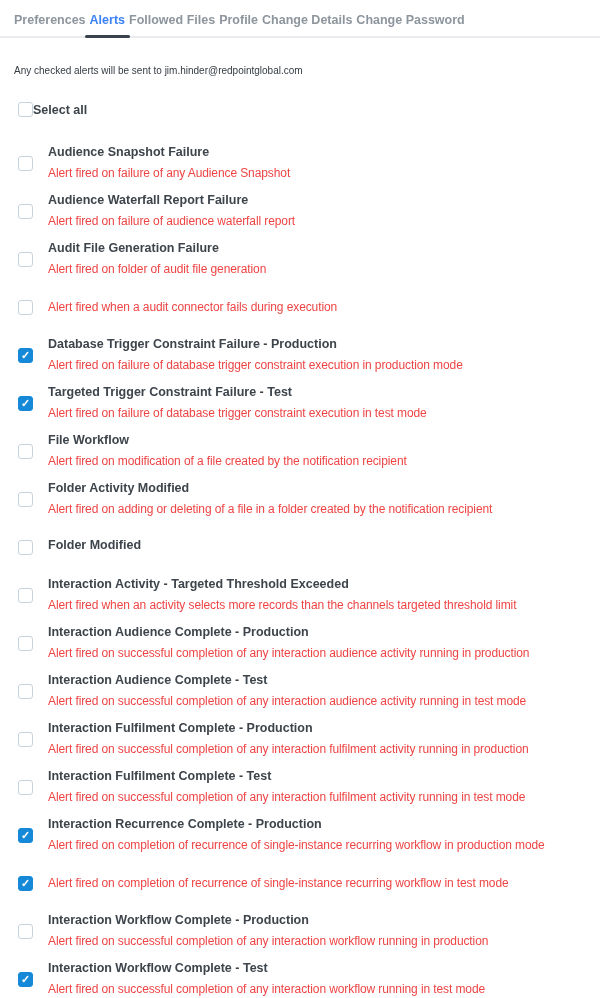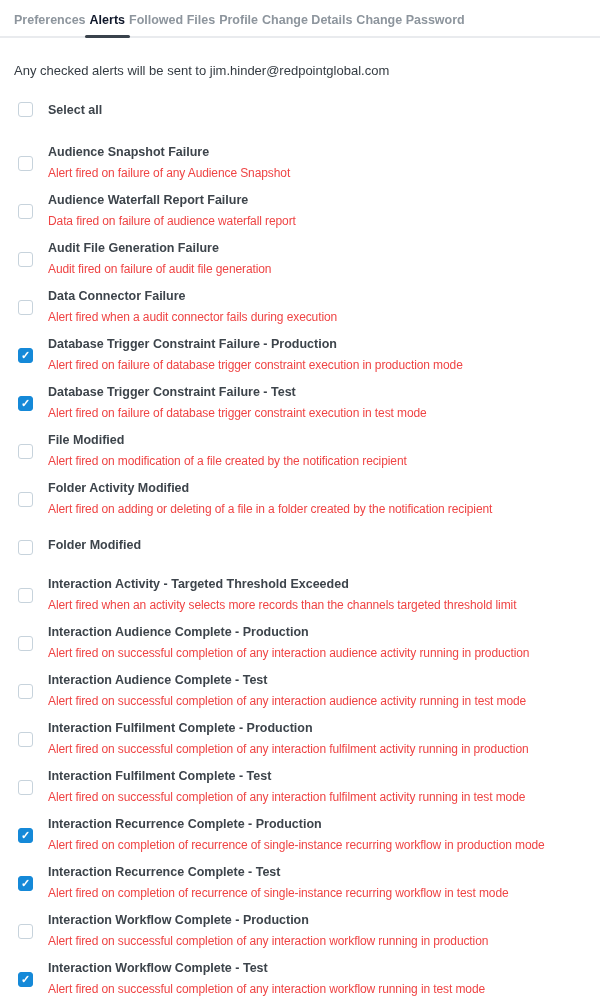--- a/index.html
+++ b/index.html
@@ -23,36 +23,36 @@
   }
   .tab {
     font-size: 12.5px;
     font-weight: 700;
     color: #8d959d;
     padding-bottom: 9px;
     position: relative;
     white-space: nowrap;
     cursor: pointer;
   }
-  .tab.active { color: #0f172a; }
+  .tab.active { color: #3b82f6; }
   .tab.active::after {
     content: "";
     position: absolute;
     left: -5px;
     right: -5px;
     bottom: -2px;
     height: 3px;
     background: #39424c;
     border-radius: 2px;
   }
 
   
   .intro {
     margin: 25px 14px 0 14px;
-    font-size: 13px;
+    font-size: 10px;
     color: #343b42;
     line-height: 16px;
   }
 
   
   .checkbox {
     width: 15px;
     height: 15px;
     flex: none;
     border: 1px solid #c7d3dc;
@@ -74,21 +74,20 @@
   .checkbox.checked {
     background: var(--accent, #1589d8);
     border-color: var(--accent, #1589d8);
   }
   .checkbox.checked .check { display: block; }
 
   
   .select-all-row {
     display: flex;
     align-items: center;
-    gap: 15px;
     margin: 23px 0 0 18px;
   }
   .select-all-label {
     font-size: 12.5px;
     font-weight: 700;
     color: #3d444b;
     cursor: pointer;
   }
 
   
@@ -154,70 +153,69 @@
         <div class="alert-desc">Alert fired on failure of any Audience Snapshot</div>
       </div>
     </div>
 
     <div class="alert-row">
       <div class="checkbox">
         
       </div>
       <div>
         <div class="alert-title">Audience Waterfall Report Failure</div>
-        <div class="alert-desc">Data fired on failure of audience waterfall report</div>
+        <div class="alert-desc">Alert fired on failure of audience waterfall report</div>
       </div>
     </div>
 
     <div class="alert-row">
       <div class="checkbox">
         
       </div>
       <div>
         <div class="alert-title">Audit File Generation Failure</div>
-        <div class="alert-desc">Audit fired on failure of audit file generation</div>
-      </div>
-    </div>
-
-    <div class="alert-row">
-      <div class="checkbox">
-        
-      </div>
-      <div>
-        <div class="alert-title">Data Connector Failure</div>
+        <div class="alert-desc">Alert fired on folder of audit file generation</div>
+      </div>
+    </div>
+
+    <div class="alert-row">
+      <div class="checkbox">
+        
+      </div>
+      <div>
         <div class="alert-desc">Alert fired when a audit connector fails during execution</div>
       </div>
     </div>
 
     <div class="alert-row">
       <div class="checkbox checked">
         <span class="check">✓</span>
       </div>
       <div>
         <div class="alert-title">Database Trigger Constraint Failure - Production</div>
         <div class="alert-desc">Alert fired on failure of database trigger constraint execution in production mode</div>
       </div>
     </div>
 
     <div class="alert-row">
       <div class="checkbox checked">
         <span class="check">✓</span>
       </div>
       <div>
-        <div class="alert-title">Database Trigger Constraint Failure - Test</div>
+        <div class="alert-title">Targeted Trigger Constraint Failure - Test</div>
         <div class="alert-desc">Alert fired on failure of database trigger constraint execution in test mode</div>
       </div>
     </div>
 
     <div class="alert-row">
       <div class="checkbox">
         
       </div>
       <div>
-        <div class="alert-title">File Modified</div>
+        <div class="alert-title">File Workflow</div>
         <div class="alert-desc">Alert fired on modification of a file created by the notification recipient</div>
       </div>
     </div>
 
     <div class="alert-row">
       <div class="checkbox">
         
       </div>
       <div>
         <div class="alert-title">Folder Activity Modified</div>
@@ -292,21 +290,20 @@
         <div class="alert-title">Interaction Recurrence Complete - Production</div>
         <div class="alert-desc">Alert fired on completion of recurrence of single-instance recurring workflow in production mode</div>
       </div>
     </div>
 
     <div class="alert-row">
       <div class="checkbox checked">
         <span class="check">✓</span>
       </div>
       <div>
-        <div class="alert-title">Interaction Recurrence Complete - Test</div>
         <div class="alert-desc">Alert fired on completion of recurrence of single-instance recurring workflow in test mode</div>
       </div>
     </div>
 
     <div class="alert-row">
       <div class="checkbox">
         
       </div>
       <div>
         <div class="alert-title">Interaction Workflow Complete - Production</div>

